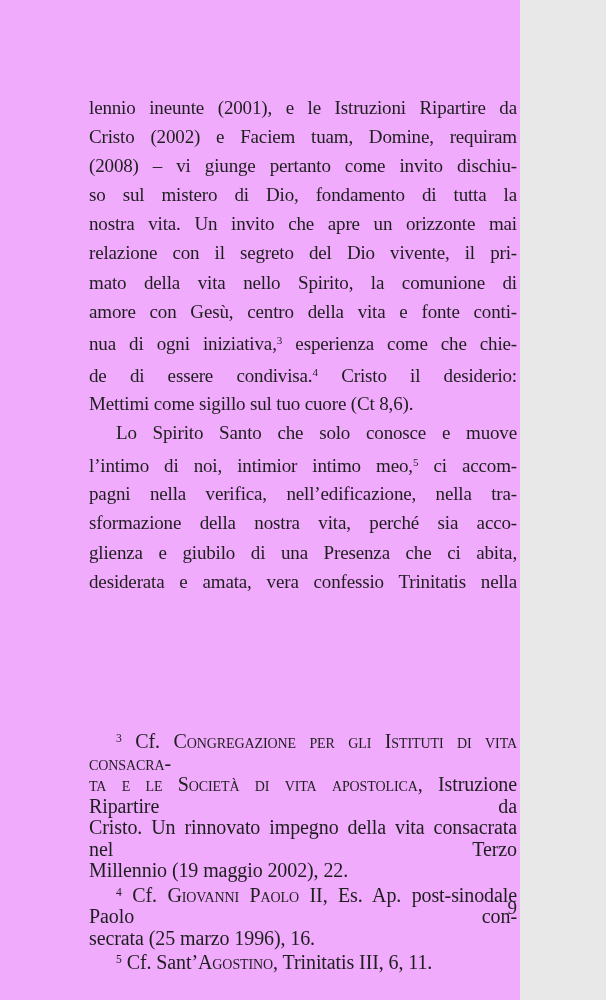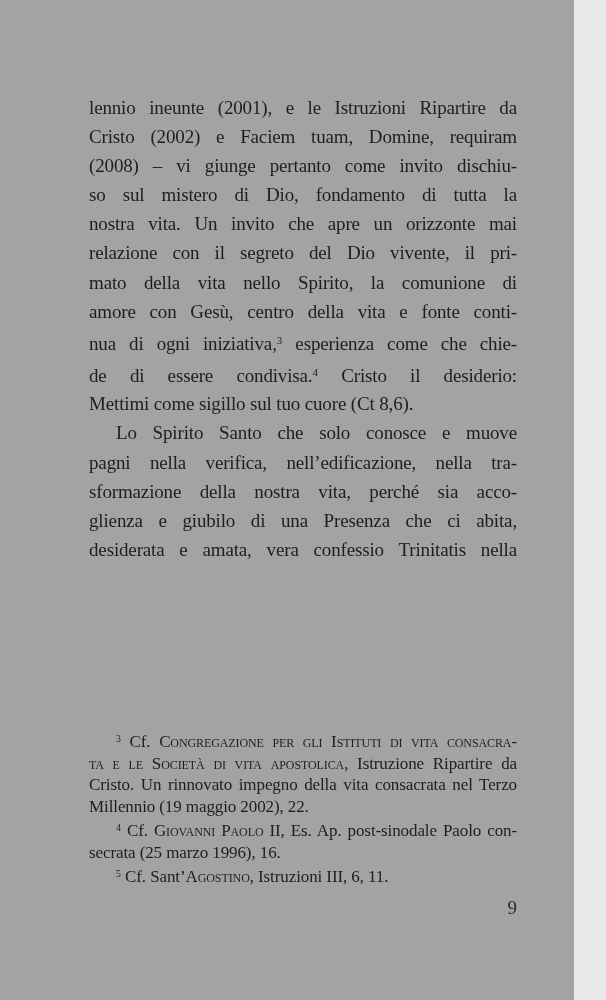--- a/index.html
+++ b/index.html
@@ -1,21 +1,21 @@
 <!DOCTYPE html>
 <html><head>
 <meta charset="utf-8">
 <style>
   * { margin: 0; padding: 0; box-sizing: border-box; }
   html, body { background: #e8e8e8; }
   .page {
     position: relative;
-    width: 574px;
+    width: 520px;
     height: 1000px;
-    background: #a3a3a3;
+    background: #f0abfc;
     font-family: "Liberation Serif", "DejaVu Serif", serif;
     color: #1e1e1e;
     overflow: hidden;
   }
   .body-block {
     position: absolute;
     left: 89px;
     top: 93px;
     width: 428px;
   }
@@ -24,21 +24,21 @@
     line-height: 29.1px;
     letter-spacing: -0.15px;
   }
   .fns-block {
     position: absolute;
     left: 89px;
     top: 728px;
     width: 428px;
   }
   .fns-block .line {
-    font-size: 17px;
+    font-size: 20px;
     line-height: 21.5px;
     letter-spacing: -0.1px;
   }
   .line {
     text-align: justify;
     text-align-last: justify;
   }
   .line.endline { text-align-last: left; }
   .line.ind { text-indent: 27px; }
   .sc { font-variant: small-caps; }
@@ -67,34 +67,35 @@
       <div class="line"><span>(2008) – vi giunge pertanto come invito dischiu-</span></div>
       <div class="line"><span>so sul mistero di Dio, fondamento di tutta la</span></div>
       <div class="line"><span>nostra vita. Un invito che apre un orizzonte mai</span></div>
       <div class="line"><span>relazione con il segreto del Dio vivente, il pri-</span></div>
       <div class="line"><span>mato della vita nello Spirito, la comunione di</span></div>
       <div class="line"><span>amore con Gesù, centro della vita e fonte conti-</span></div>
       <div class="line"><span>nua di ogni iniziativa,</span><span class="sup">3</span><span> esperienza come che chie-</span></div>
       <div class="line"><span>de di essere condivisa.</span><span class="sup">4</span><span> Cristo il desiderio:</span></div>
       <div class="line endline"><span class="i">Mettimi come sigillo sul tuo cuore</span><span> (</span><span class="i">Ct</span><span> 8,6).</span></div>
       <div class="line ind"><span>Lo Spirito Santo che solo conosce e muove</span></div>
+      <div class="line"><span>l’intimo di noi, </span><span class="i">intimior intimo meo,</span><span class="sup">5</span><span> ci accom-</span></div>
       <div class="line"><span>pagni nella verifica, nell’edificazione, nella tra-</span></div>
       <div class="line"><span>sformazione della nostra vita, perché sia acco-</span></div>
       <div class="line"><span>glienza e giubilo di una Presenza che ci abita,</span></div>
       <div class="line"><span>desiderata e amata, vera </span><span class="i">confessio Trinitatis</span><span> nella</span></div>
     </div>
   <div class="fns-block">
       <div>
         <div class="line ind"><span class="sup">3</span><span> Cf. </span><span class="sc">Congregazione per gli Istituti di vita consacra-</span></div>
         <div class="line"><span class="sc">ta e le Società di vita apostolica</span><span>, Istruzione </span><span class="i">Ripartire da</span></div>
         <div class="line"><span class="i">Cristo. Un rinnovato impegno della vita consacrata nel Terzo</span></div>
         <div class="line endline"><span class="i">Millennio</span><span> (19 maggio 2002), 22.</span></div>
       </div>
       <div>
         <div class="line ind"><span class="sup">4</span><span> Cf. </span><span class="sc">Giovanni Paolo</span><span> II, Es. Ap. post-sinodale </span><span class="i">Paolo con-</span></div>
         <div class="line endline"><span class="i">secrata</span><span> (25 marzo 1996), 16.</span></div>
       </div>
       <div>
-        <div class="line ind endline"><span class="sup">5</span><span> Cf. Sant’</span><span class="sc">Agostino</span><span>, </span><span class="i">Istruzioni</span><span> III, 6, 11.</span></div>
+        <div class="line ind endline"><span class="sup">5</span><span> Cf. Sant’</span><span class="sc">Agostino</span><span>, </span><span class="i">Trinitatis</span><span> III, 6, 11.</span></div>
       </div>
     </div>
   <div class="page-number">9</div>
 </div>
 
 </body></html>

